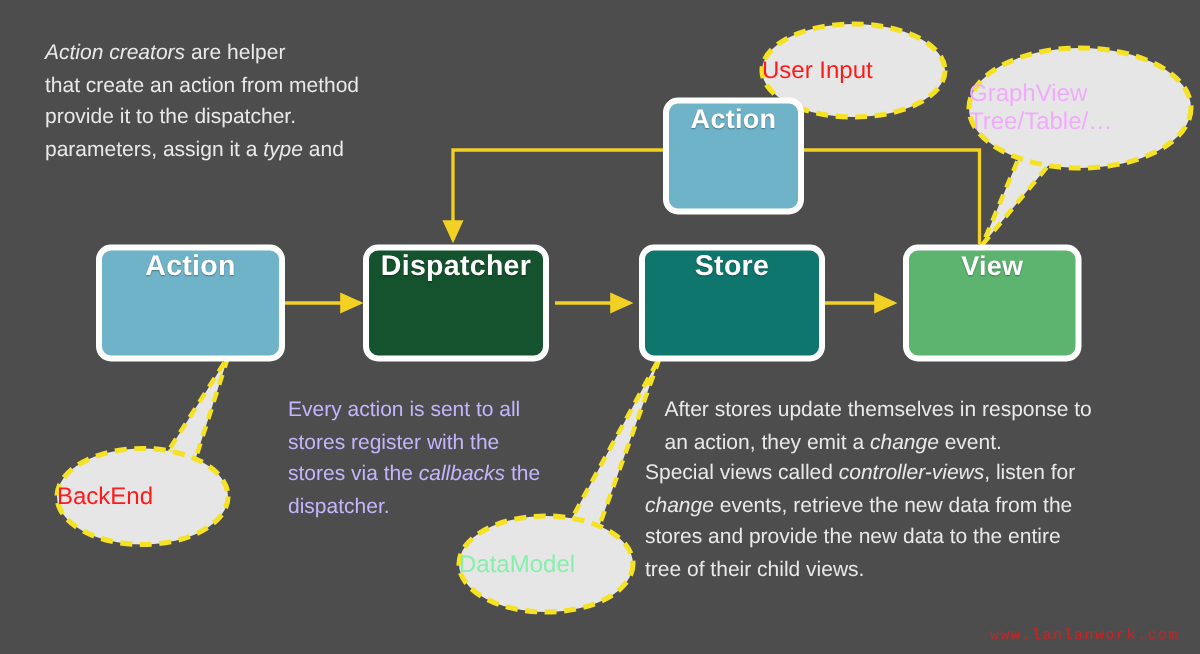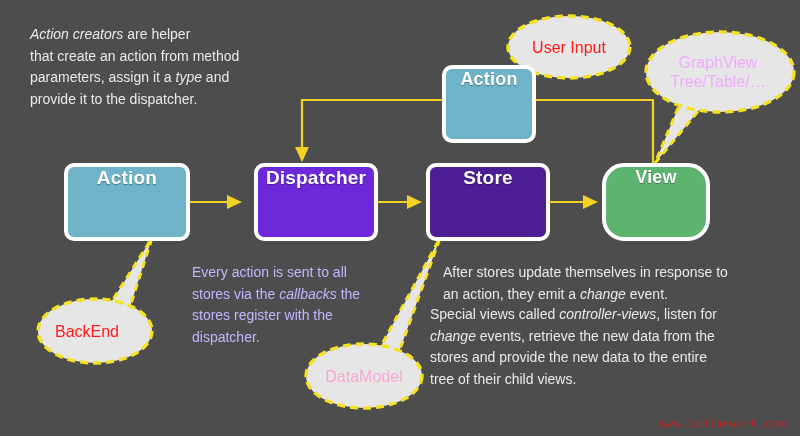--- a/index.html
+++ b/index.html
@@ -33,21 +33,21 @@
     font-size:14px;
     line-height:21.5px;
   }
   .para em{font-style:italic;}
 
   .callout-label{
     position:absolute;
     color:#ff1a1a;
     font-size:16px;
     line-height:19px;
-    text-align:center;
+    text-align:left;
     font-family:"Liberation Sans", sans-serif;
   }
   .watermark{
     position:absolute;
     color:#cc2222;
     font-family:"Liberation Mono", monospace;
     font-size:10px;
     letter-spacing:1px;
   }
 </style>
@@ -84,42 +84,42 @@
       </g>
   </svg>
 
   <div id="nodes-host">
       <div class="node small" style="left: 442px; top: 65px; width: 94px; height: 78px; background: rgb(111, 179, 201); border-color: rgb(255, 255, 255);">
         <span>Action</span>
       </div>
       <div class="node" style="left: 64px; top: 163px; width: 126px; height: 78px; background: rgb(111, 179, 201); border-color: rgb(255, 255, 255);">
         <span>Action</span>
       </div>
-      <div class="node" style="left: 254px; top: 163px; width: 124px; height: 78px; background: #6d28d9; border-color: rgb(255, 255, 255);">
+      <div class="node" style="left: 242px; top: 163px; width: 124px; height: 78px; background: #14532d; border-color: rgb(255, 255, 255);">
         <span>Dispatcher</span>
       </div>
-      <div class="node" style="left: 426px; top: 163px; width: 124px; height: 78px; background: #4c1d95; border-color: rgb(255, 255, 255);">
+      <div class="node" style="left: 426px; top: 163px; width: 124px; height: 78px; background: #0f766e; border-color: rgb(255, 255, 255);">
         <span>Store</span>
       </div>
-      <div class="node small" style="left: 602px; top: 163px; width: 108px; height: 78px; background: rgb(92, 180, 111); border-color: rgb(255, 255, 255); border-radius: 22px;">
+      <div class="node small" style="left: 602px; top: 163px; width: 119px; height: 78px; background: rgb(92, 180, 111); border-color: rgb(255, 255, 255);">
         <span>View</span>
       </div>
     </div>
 
   <div id="paras-host">
       <div class="para" style="left: 30px; top: 24px; width: 300px; color: rgb(233, 233, 233);">
         <div><em>Action creators</em> are helper</div>
         <div>that create an action from method</div>
+        <div>provide it to the dispatcher.</div>
         <div>parameters, assign it a <em>type</em> and</div>
-        <div>provide it to the dispatcher.</div>
       </div>
       <div class="para" style="left: 192px; top: 262px; width: 230px; color: #c4b5fd;">
         <div>Every action is sent to all</div>
+        <div>stores register with the</div>
         <div>stores via the <em>callbacks</em> the</div>
-        <div>stores register with the</div>
         <div>dispatcher.</div>
       </div>
       <div class="para" style="left: 430px; top: 262px; width: 360px; color: rgb(233, 233, 233); margin-left: 13px;">
         <div>After stores update themselves in response to</div>
         <div>an action, they emit a <em>change</em> event.</div>
       </div>
       <div class="para" style="left: 430px; top: 304px; width: 360px; color: rgb(233, 233, 233);">
         <div>Special views called <em>controller-views</em>, listen for</div>
         <div><em>change</em> events, retrieve the new data from the</div>
         <div>stores and provide the new data to the entire</div>
@@ -131,19 +131,19 @@
       <div class="callout-label" style="left: 508px; width: 122px; color: rgb(255, 26, 26); top: 37.5px;">
         <div>User Input</div>
       </div>
       <div class="callout-label" style="left: 646px; width: 144px; color: #f0abfc; top: 53px;">
         <div>GraphView</div>
         <div>Tree/Table/…</div>
       </div>
       <div class="callout-label" style="left: 38px; width: 98px; color: rgb(255, 26, 26); top: 321.5px;">
         <div>BackEnd</div>
       </div>
-      <div class="callout-label" style="left: 306px; width: 116px; color: #f9a8d4; top: 366.5px;">
+      <div class="callout-label" style="left: 306px; width: 116px; color: #86efac; top: 366.5px;">
         <div>DataModel</div>
       </div>
     </div>
 
   <div class="watermark" style="left: 660px; top: 419px; color: rgb(204, 34, 34);">www.lanlanwork.com</div>
 </div>
 
 </body></html>

